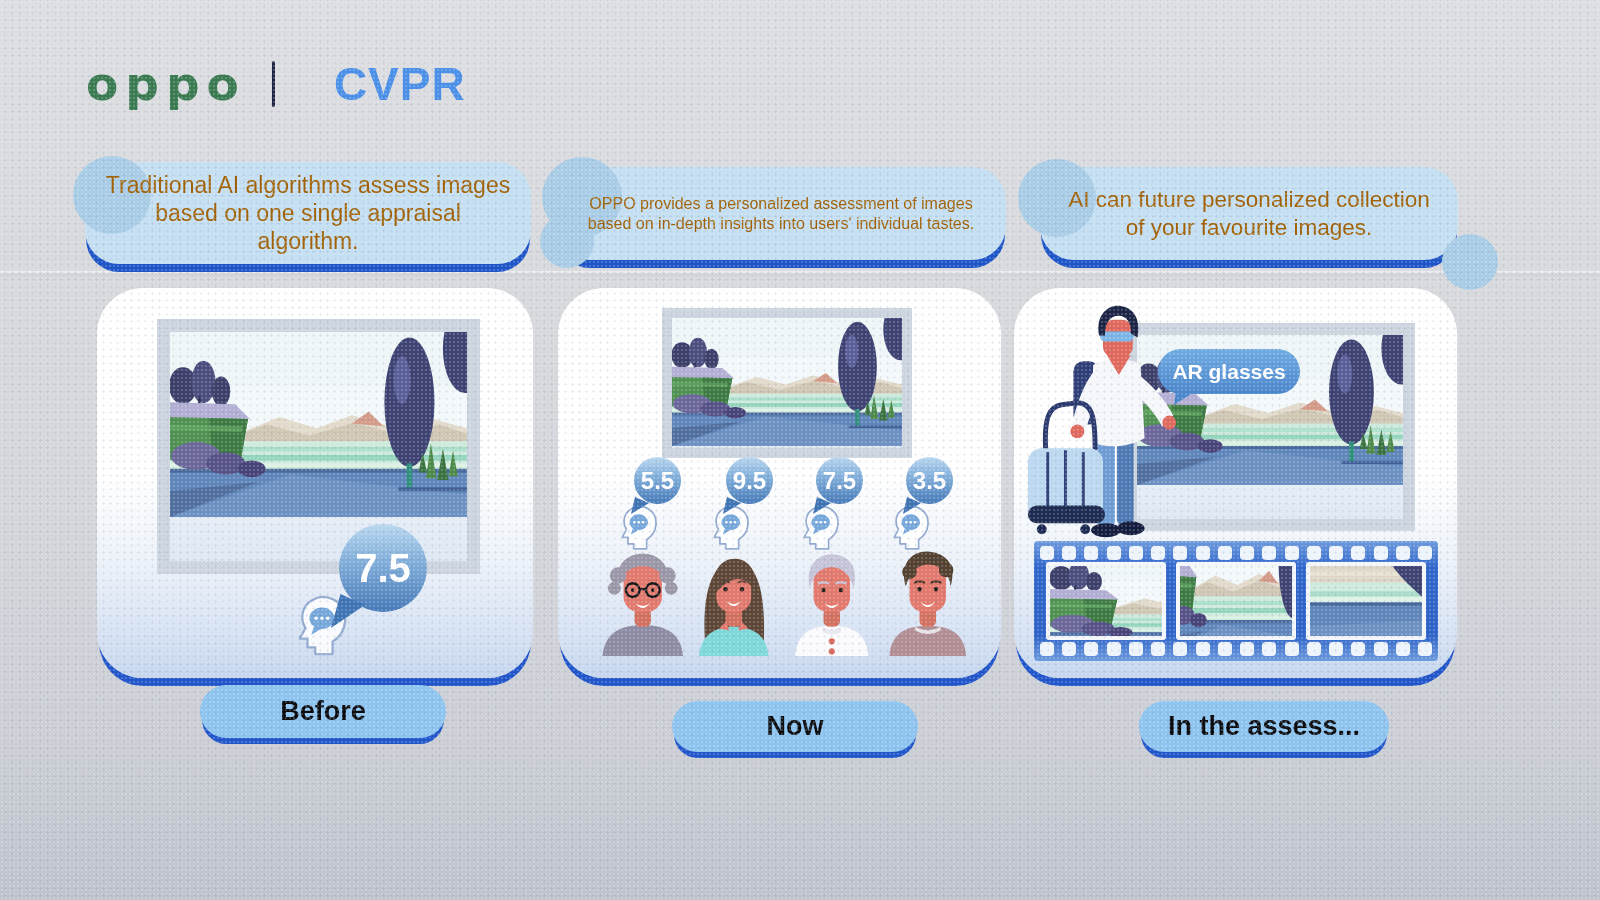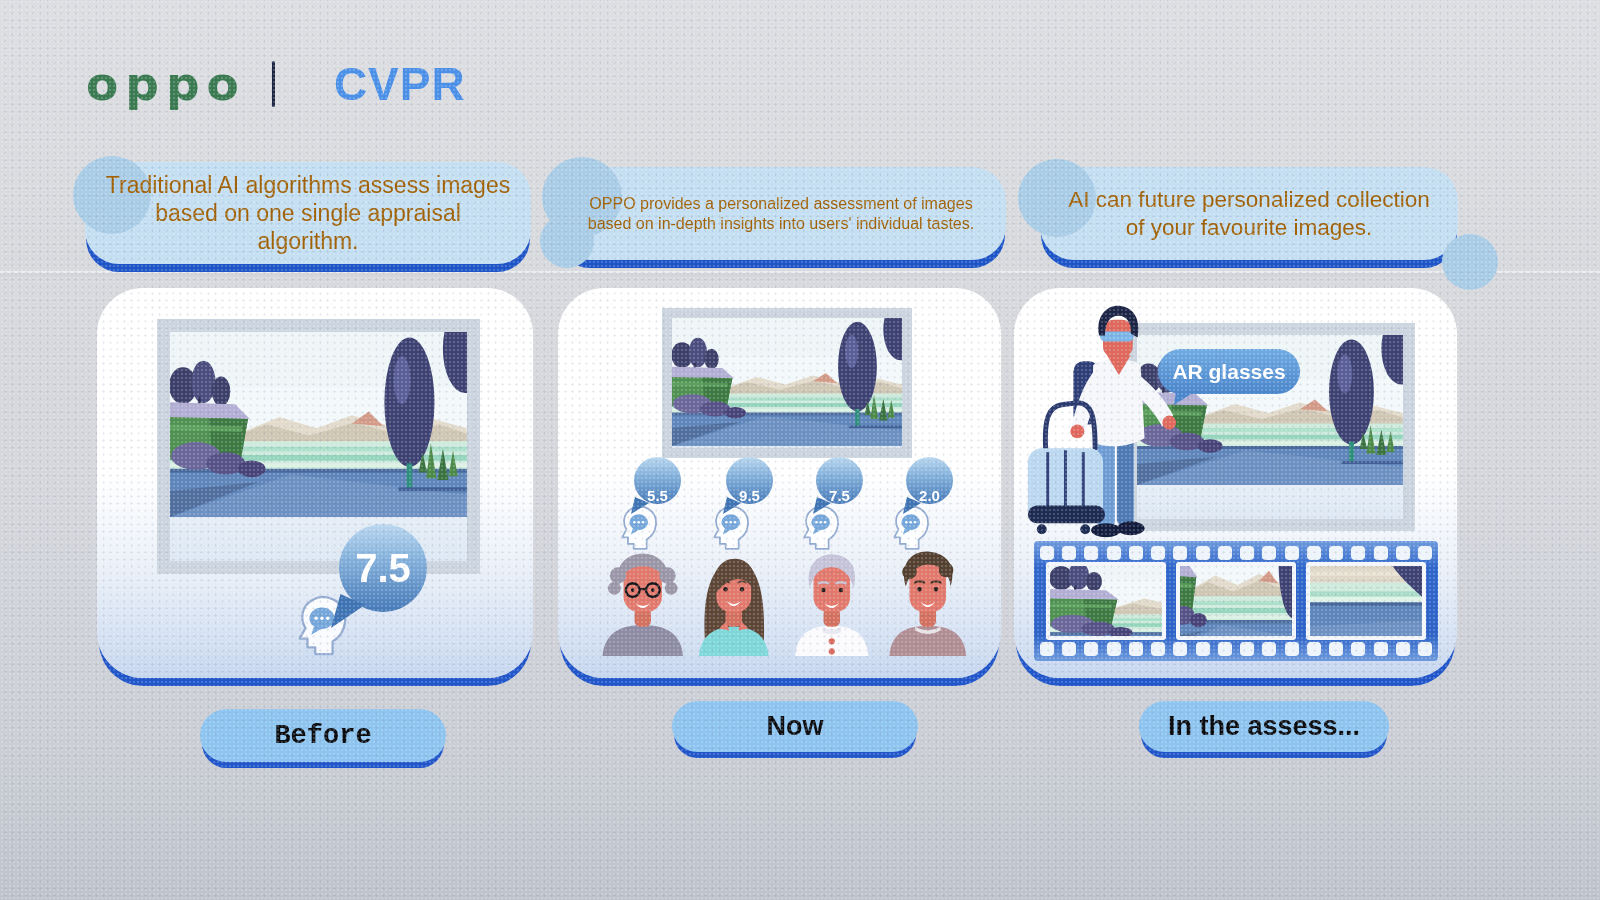--- a/index.html
+++ b/index.html
@@ -64,21 +64,21 @@
 
   
   .score-bubble{ position:absolute; border-radius:50%; z-index:3;
     background:linear-gradient(180deg,#b9d7ef 0%,#86b3dd 38%,#4579b8 100%);
     display:flex; align-items:center; justify-content:center;
     color:#ffffff; font-weight:800; }
   .score-bubble .tail{ position:absolute; background:#3f74b4; }
   .score-large{ left:242px; top:236px; width:88px; height:88px; font-size:40px; }
   .score-large .tail{ left:-8px; bottom:-16px; width:34px; height:34px;
     clip-path:polygon(0% 100%,28% 0%,100% 32%); }
-  .score-small{ width:47px; height:47px; font-size:15px; top:169px;align-items:flex-end; }
+  .score-small{ width:47px; height:47px; font-size:24px; top:169px; }
   .score-small .tail{ left:-3px; bottom:-10px; width:18px; height:17px;
     clip-path:polygon(0% 100%,22% 0%,100% 35%); }
 
   .head-icon{ position:absolute; z-index:2; }
   .head-icon svg{ display:block; width:100%; height:100%; }
   .head-large{ left:193px; top:306px; width:62px; height:64px; }
   .head-small{ width:46px; height:48px; top:216px; }
 
   .avatar{ position:absolute; top:260px; height:108px; overflow:visible; }
   .avatar svg{ display:block; height:100%; }
@@ -99,21 +99,21 @@
   .perf-row{ display:flex; justify-content:space-between; height:14px; }
   .perf{ width:14px; height:14px; border-radius:4px; background:#eef4fb; }
   .film-frames{ display:flex; justify-content:space-between; padding:0 6px; height:78px; }
   .film-frame{ width:120px; height:78px; background:#f3f6fa; border-radius:3px; padding:4px; }
   .film-frame svg{ display:block; width:100%; height:100%; }
 
   
   .label-pill{ position:absolute; border-radius:27px; background:#8ec4f0;
     box-shadow:0 8px 0 -2px #2156cb; display:flex; align-items:center; justify-content:center;
     font-size:27px; font-weight:800; color:#0b0c10; }
-  .pill-before{ left:200px; top:709px; width:246px; height:53px;font-family:Liberation Mono, monospace; }
+  .pill-before{ left:200px; top:685px; width:246px; height:53px; }
   .pill-now{    left:672px; top:701px; width:246px; height:51px; }
   .pill-future{ left:1139px;top:701px; width:250px; height:51px; }
 
   .footer-title{ position:absolute; left:690px; top:800px; width:820px; text-align:center;
     font-size:27px; font-weight:600; color:#111215; letter-spacing:.2px; }
 
   .defs-hidden{ position:absolute; width:0; height:0; overflow:hidden; }
 </style>
 </head>
 <body>
@@ -216,21 +216,21 @@
     </div>
     <div class="score-bubble score-small" style="left:168px">
       <span>9.5</span>
       <i class="tail"></i>
     </div>
     <div class="score-bubble score-small" style="left:258px">
       <span>7.5</span>
       <i class="tail"></i>
     </div>
     <div class="score-bubble score-small" style="left:348px">
-      <span>2.0</span>
+      <span>3.5</span>
       <i class="tail"></i>
     </div>
 
     <div class="head-icon head-small" style="left:57px">
         <svg viewBox="0 0 64 66">
           <use href="#head-chat-art"></use>
         </svg>
       </div>
     <div class="head-icon head-small" style="left:149px">
         <svg viewBox="0 0 64 66">

